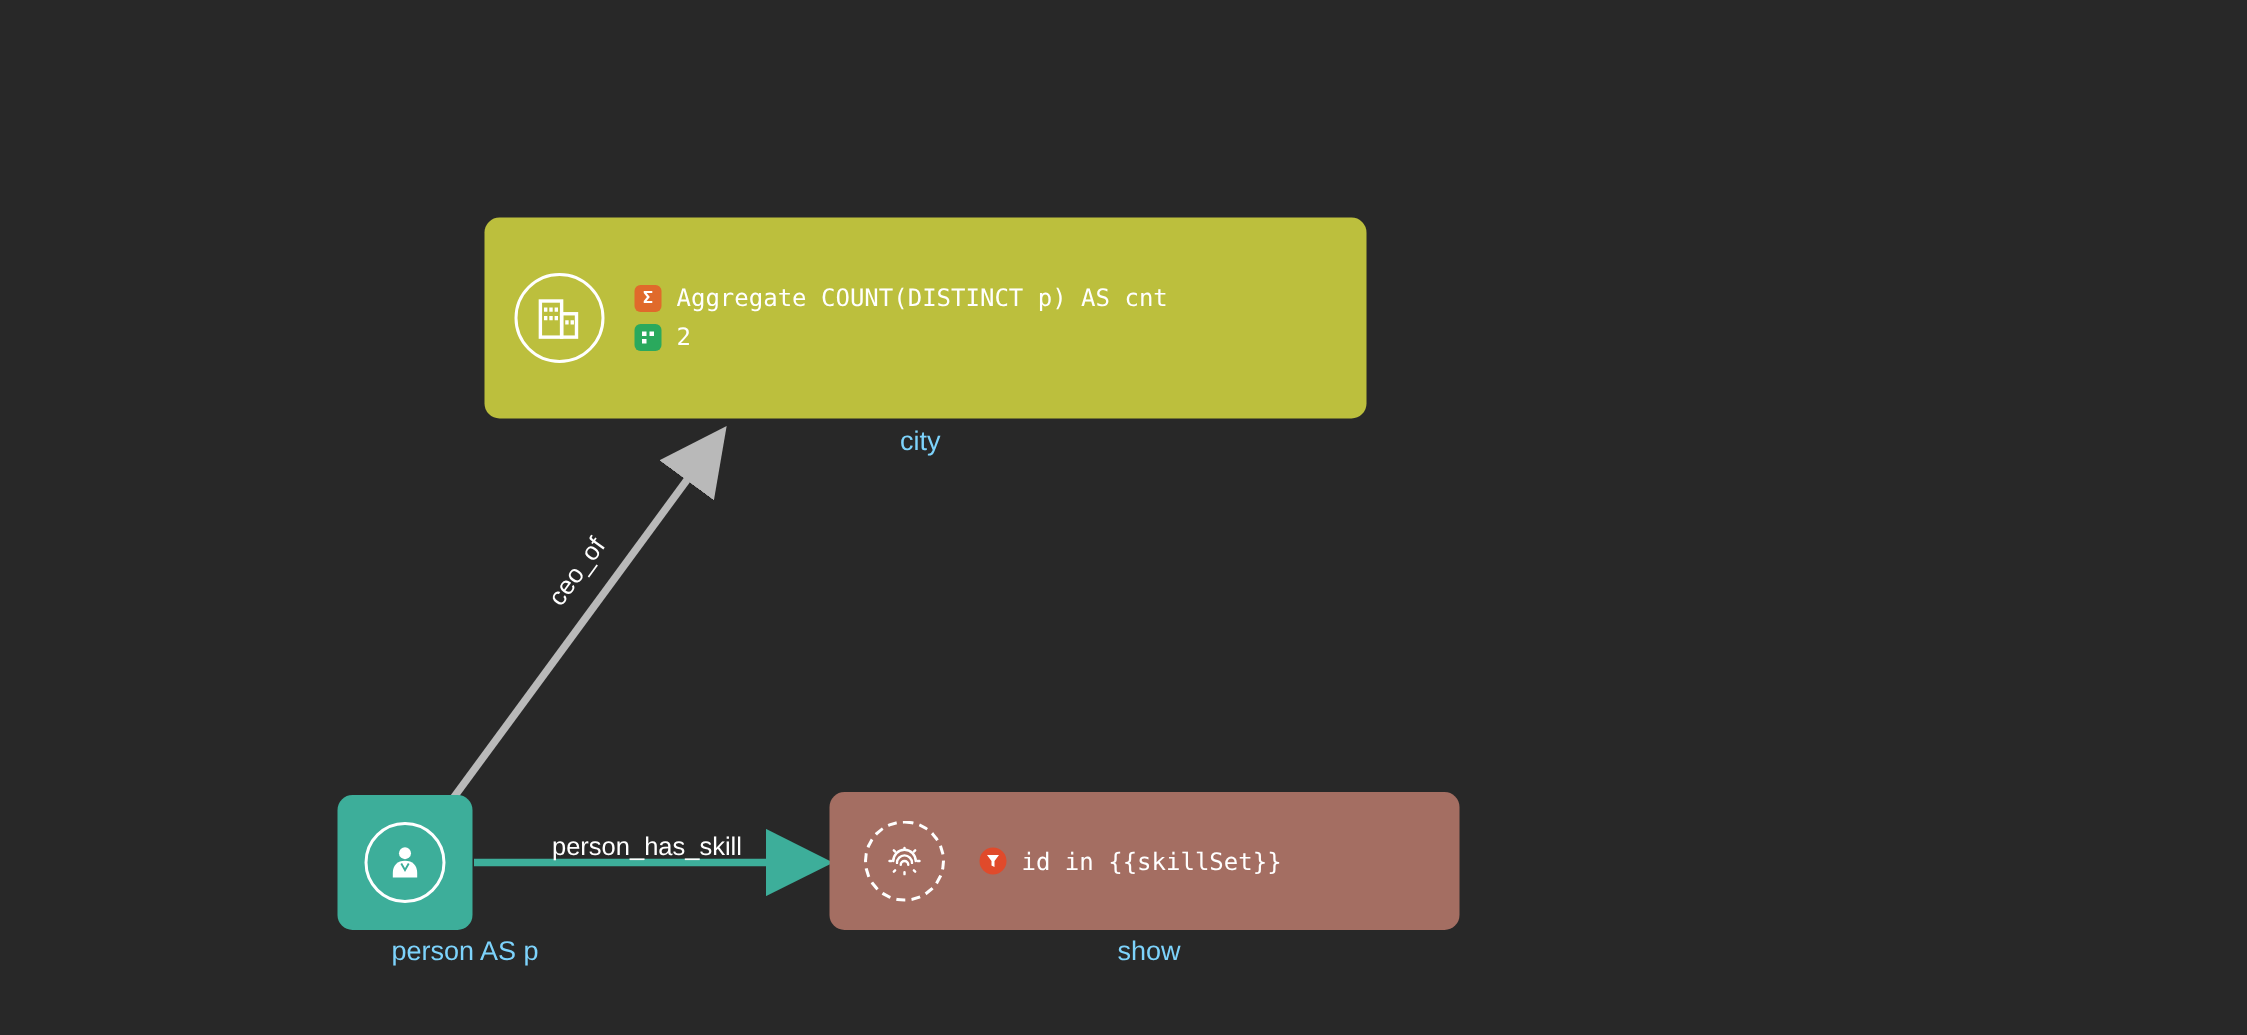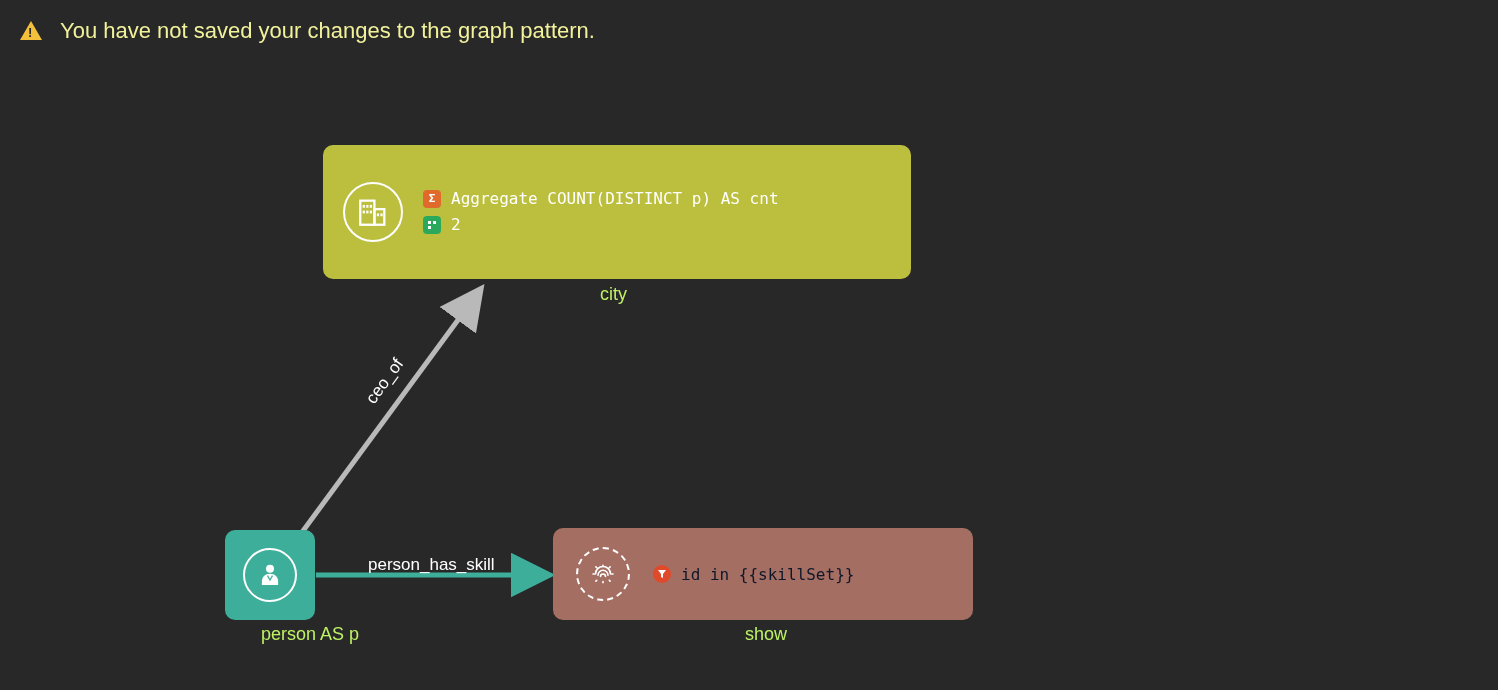--- a/index.html
+++ b/index.html
@@ -86,21 +86,21 @@
     font-size:11px; font-weight:700; color:#fff;
     flex: 0 0 auto;
   }
   .badge.sigma { background:#e06a2b; }
   .badge.sort  { background:#1b87c9; }
   .badge.limit { background:#2aa95d; }
   .badge.filter { background:#e04a2b; border-radius:50%; }
 
   .node-label {
     position:absolute;
-    color:#bef264;
+    color:#7dd3fc;
     font-size:18px;
     text-align:center;
     white-space:nowrap;
   }
 
   .node-person {
     position:absolute;
     left: 225px;
     top: 530px;
     width: 90px; height: 90px;
@@ -125,42 +125,38 @@
     display:flex;
     align-items:center;
   }
   .node-skill .icon-box { width:100px; display:flex; align-items:center; justify-content:center; }
   .node-skill .icon-circle {
     width:50px; height:50px; border:2px dashed #fff; border-radius:50%;
     display:flex; align-items:center; justify-content:center;
   }
   .node-skill .props {
     font-family: ui-monospace, Menlo, Consolas, monospace;
-    font-size:16px; color:#0f172a;
+    font-size:16px; color:#ffffff;
   }
 
   svg.edges {
     position:absolute; left:0; top:0; width:1498px; height:690px;
     pointer-events:none;
   }
   .edge-label {
     position:absolute;
     color:#fff;
     font-size:17px;
     white-space:nowrap;
   }
 </style>
 </head>
 <body>
 
 <div class="warnings">
-  <div class="warning-line">
-    <span class="tri"></span>
-    <span>You have not saved your changes to the graph pattern.</span>
-  </div>
 </div>
 
 <div class="canvas">
 
   <svg class="edges">
     <defs>
       <marker id="arrow-grey" viewBox="0 0 12 12" refX="10" refY="6" markerWidth="9" markerHeight="9" orient="auto-start-reverse">
         <path d="M0,0 L12,6 L0,12 z" fill="#b9b9b9"></path>
       </marker>
       <marker id="arrow-teal" viewBox="0 0 12 12" refX="10" refY="6" markerWidth="9" markerHeight="9" orient="auto-start-reverse">

